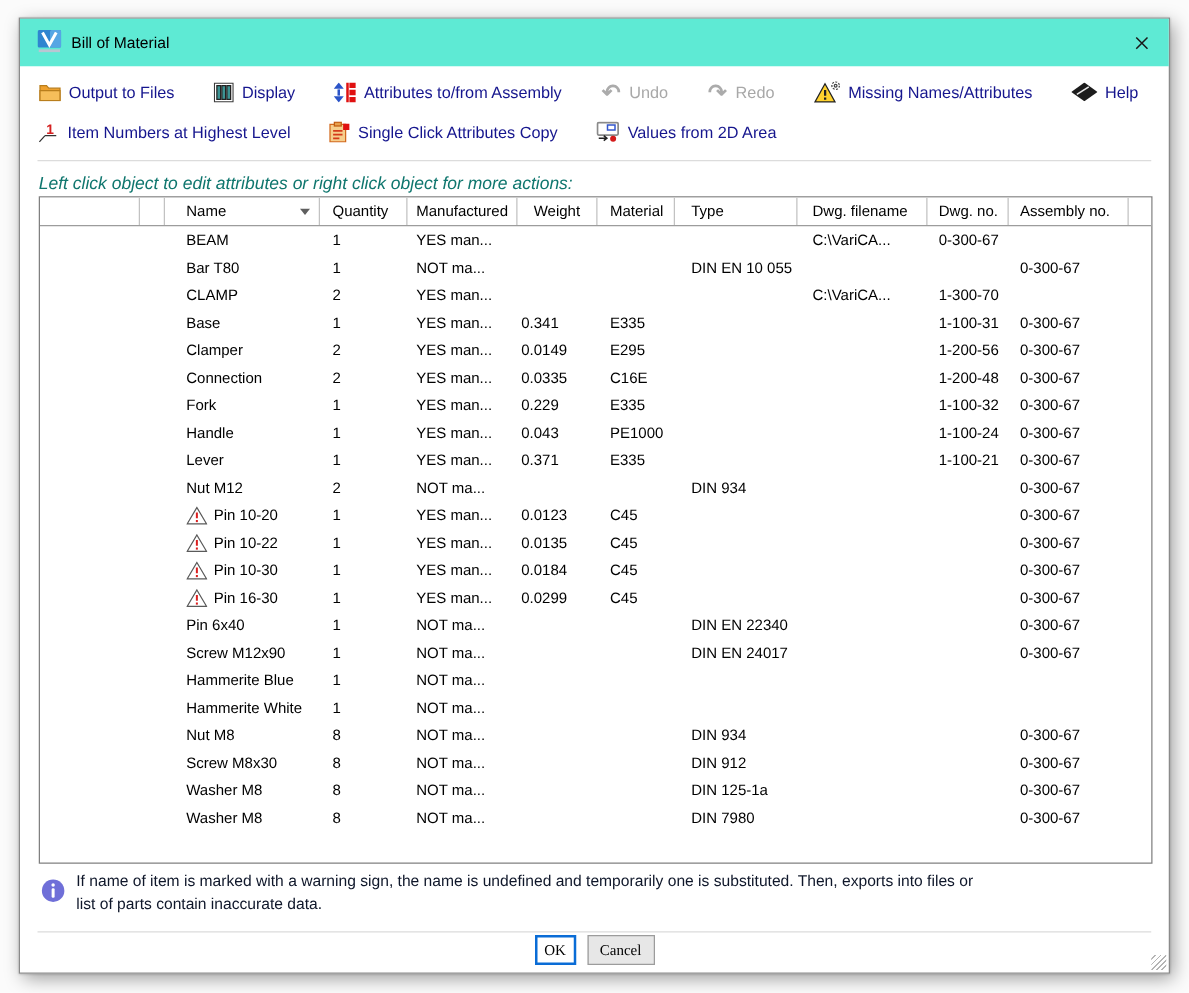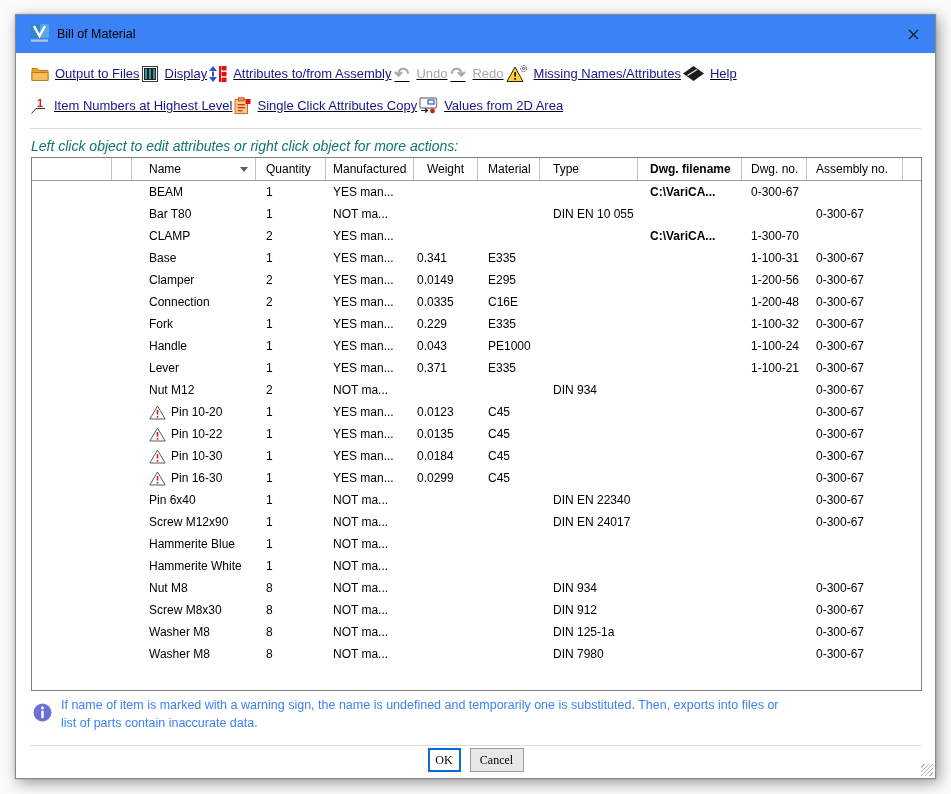--- a/index.html
+++ b/index.html
@@ -1,25 +1,25 @@
 <!DOCTYPE html>
 <html><head>
 <meta charset="utf-8">
 <style>
   * { box-sizing: border-box; margin: 0; padding: 0; }
   html,body { width: 951px; height: 794px; background: #fbfbfb; font-family: "Liberation Sans", sans-serif; overflow: hidden; }
   .dlg { position: absolute; left: 15px; top: 14px; width: 921px; height: 765px; background: #fff;
          border: 1px solid #8a8a8a; box-shadow: 3px 4px 14px rgba(0,0,0,.38), 0 0 2px rgba(0,0,0,.25); }
   
-  .titlebar { position: absolute; left:0; top:0; right:0; height: 38px; background:#3b82f6; }
+  .titlebar { position: absolute; left:0; top:0; right:0; height: 38px; background:#5eead4; }
   .logo { position:absolute; left:14px; top:9px; width:19px; height:19px; }
   .title { position:absolute; left:41px; top:12px; font-size:12.5px; color:#000; white-space:nowrap; }
   .closebtn { position:absolute; right:8px; top:7px; width:28px; height:25px; display:flex; align-items:center; justify-content:center; cursor:pointer; }
   
-  .tbrow { position:absolute; left:15px; right:15px; height:27px; display:flex; align-items:center; gap:2px;text-decoration:underline; }
+  .tbrow { position:absolute; left:15px; right:15px; height:27px; display:flex; align-items:center; gap:31px; }
   .tbrow1 { top:45px; } .tbrow2 { top:77px; }
   .tb-item { display:flex; align-items:center; gap:6px; cursor:pointer; white-space:nowrap; }
   .tb-ico { display:flex; align-items:center; justify-content:center; min-width:17px; height:20px; }
   .tb-label { font-size:13px; color:#16168E; }
   .tb-item.disabled .tb-label { color:#a8a8a8; }
   .glyph-arrow { font-size:18px; font-weight:bold; color:#ababab; line-height:16px; }
   .sep { position:absolute; left:14px; right:14px; height:1px; background:#dcdcdc; }
   .sep1 { top:113px; } .sep2 { top:730px; }
   .instruction { position:absolute; left:15px; top:123px; font-size:14px; color:#0f766e;font-style:italic; }
   
@@ -27,38 +27,38 @@
   .thead { display:flex; height:23px; border-bottom:1px solid #9c9c9c; background:#fff; }
   .hcell { display:flex; align-items:center; font-size:12px; color:#000; border-right:1px solid #c2c2c2; white-space:nowrap; overflow:hidden; }
   .hfill { flex:1; border-right:none; }
   .c-t1{width:80px;} .c-t2{width:20px;}
   .c-name{width:124px;padding-left:17px;}
   .c-qty{width:70px;padding-left:10px;}
   .c-man{width:88px;padding-left:7px;}
   .c-wt{width:64px;padding-left:3px;}
   .c-mat{width:62px;padding-left:10px;}
   .c-type{width:98px;padding-left:13px;}
-  .c-dwgf{width:104px;padding-left:12px;font-weight:bold;}
+  .c-dwgf{width:104px;padding-left:12px;}
   .c-dwgn{width:65px;padding-left:9px;}
   .c-asm{width:96px;padding-left:9px;}
   .hd-center{padding-left:0; justify-content:center;}
   .sort-tri { margin-left:auto; margin-right:7px; width:0; height:0; border-left:4px solid transparent; border-right:4px solid transparent; border-top:5px solid #5f5f5f; }
   .trow { display:flex; height:22px; align-items:flex-end; cursor:pointer; }
   .tcell { font-size:12px; color:#000; line-height:22px; white-space:nowrap; overflow:hidden; }
   .tree { position:relative; width:100px; }
   .tl-v { position:absolute; width:1px; background:#848484; }
   .tl-h { position:absolute; top:11px; height:1px; background:#848484; }
   .expander { position:absolute; top:7px; width:9px; height:9px; background:#fff; border:1px solid #848484; }
   .expander::after { content:""; position:absolute; left:1px; top:3px; width:5px; height:1px; background:#333; }
   .ticon { position:absolute; }
   .namecell { display:flex; align-items:center; }
   .warnico { display:flex; margin-right:5px; }
   
   .info-ico { position:absolute; left:17px; top:688px; }
-  .info-text { position:absolute; left:45px; top:682px; max-width:735px; font-size:12.5px; line-height:1.42; color:#3b82f6; }
+  .info-text { position:absolute; left:45px; top:682px; max-width:735px; font-size:12.5px; line-height:1.42; color:#0f172a; }
   .btnrow { position:absolute; left:0; right:0; top:733px; display:flex; justify-content:center; gap:9px; }
   .btn { height:24px; font-size:12px; font-family:Liberation Serif, serif; display:flex; align-items:center; justify-content:center; cursor:pointer; }
   .btn-ok { width:33px; background:#fff; border:2px solid #0a6cd6; color:#000; }
   .btn-cancel { width:54px; background:#e7e7e7; border:1px solid #9c9c9c; color:#000; }
   .grip { position:absolute; right:2px; bottom:2px; width:12px; height:12px;
           background: repeating-linear-gradient(135deg, transparent 0 2px, #b5b5b5 2px 3px); }
 </style>
 </head>
 <body>
 

